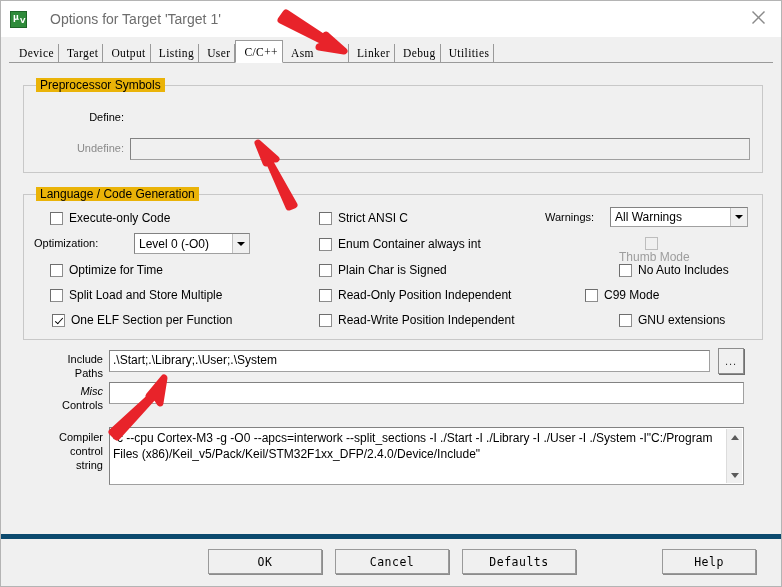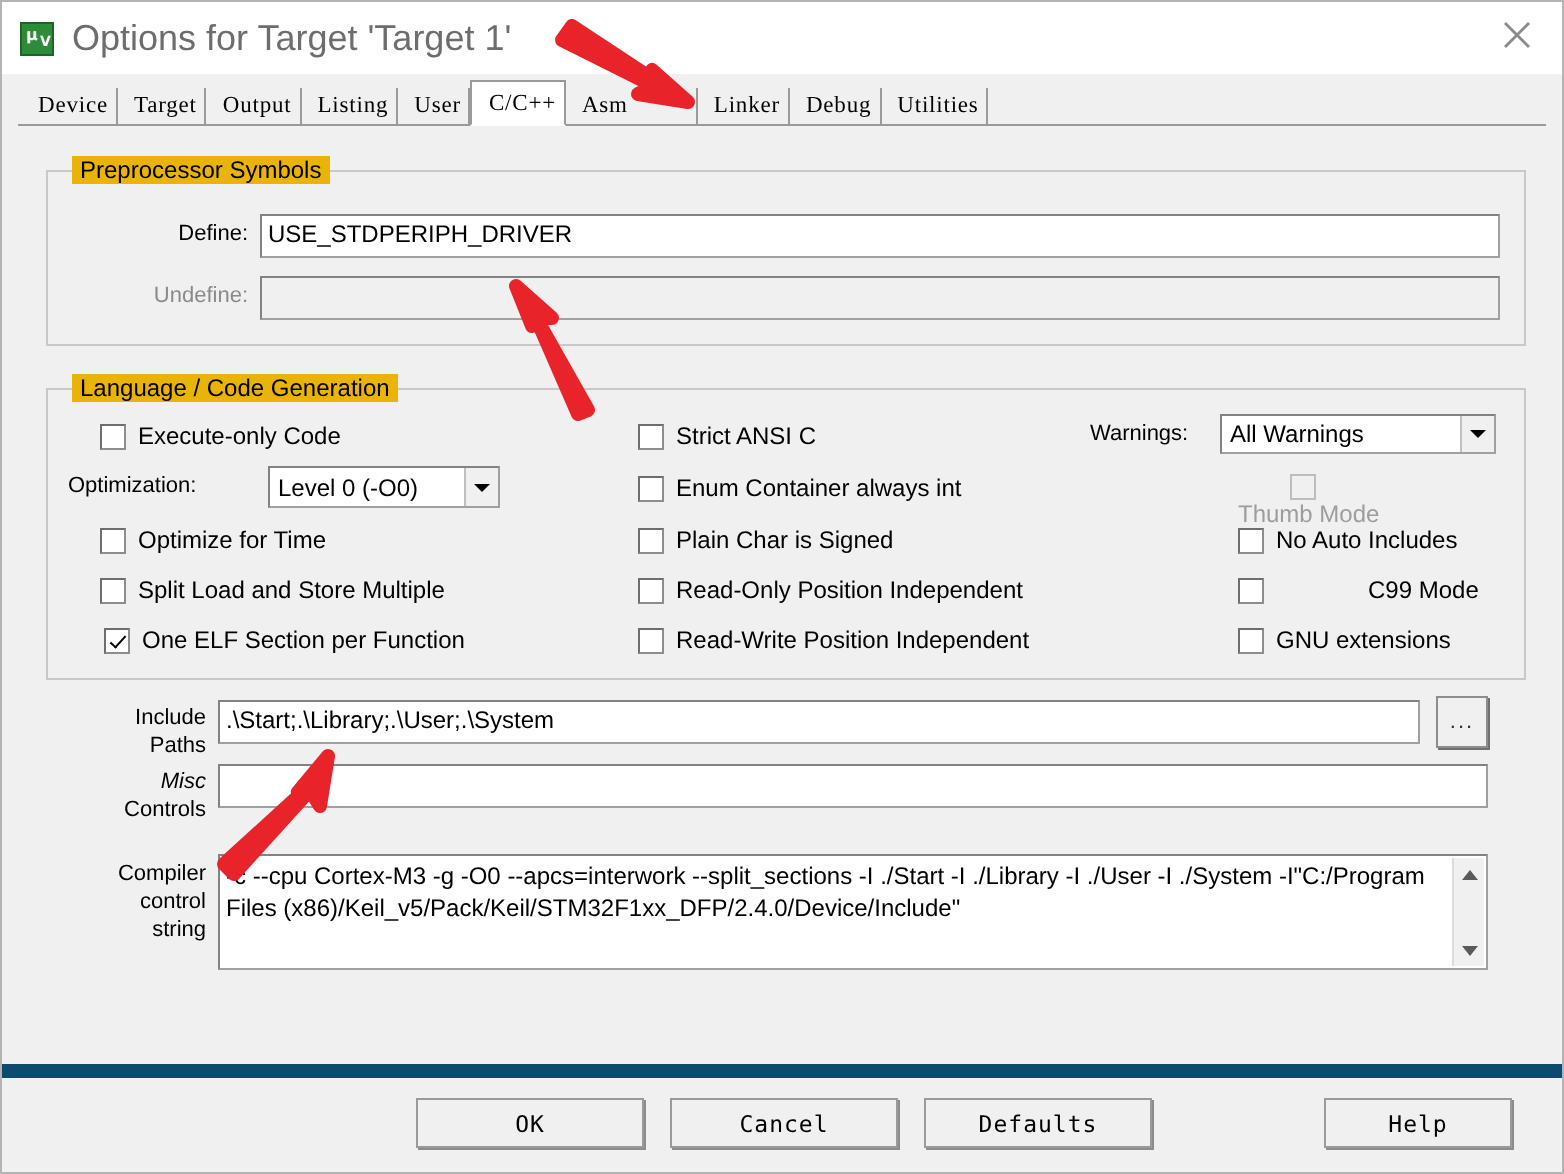--- a/index.html
+++ b/index.html
@@ -57,22 +57,22 @@
   .title-icon .g2 {
     position: absolute;
     left: 9px; top: 6px;
     color: #ffffff;
     font-size: 7px;
     line-height: 7px;
     font-family: "DejaVu Sans", sans-serif;
     font-weight: bold;
   }
   .title-text {
-    margin-left: 9px;
-    font-size: 18px;
+    margin-left: 23px;
+    font-size: 14px;
     color: #6d6d6d;
     font-family: "Liberation Sans", sans-serif;
     white-space: nowrap;
   }
   .close-btn {
     position: absolute;
     right: 0; top: 0;
     width: 46px; height: 32px;
     display: flex;
     align-items: center;
@@ -291,21 +291,21 @@
     width: 0; height: 0;
     border-left: 4px solid transparent;
     border-right: 4px solid transparent;
     border-top: 5px solid #5a5a5a;
   }
 
   
   .btnbar {
     height: 47px;
     flex: 0 0 auto;
-    border-top: 7px solid #0c4a6e;
+    border-top: 5px solid #0c4a6e;
     background: #f0f0f0;
     position: relative;
   }
   .dlgbtn {
     position: absolute;
     top: 10px;
     height: 25px;
     background: #f0f0f0;
     border: 1px solid #9a9a9a;
     box-sizing: border-box;
@@ -360,21 +360,20 @@
     <div class="tab">Debug</div>
     <div class="tab">Utilities</div>
   </div>
 
   <div class="page">
 
     <div class="group" style="left:14px; top:22px; width:740px; height:88px;">
       <div class="legend">Preprocessor Symbols</div>
 
       <div class="lbl" style="left:10px; top:25px; width:90px;">Define:</div>
-      <div class="txtbox" style="left:106px; top:21px; width:620px; height:22px;">USE_STDPERIPH_DRIVER</div>
 
       <div class="lbl dim" style="left:10px; top:56px; width:90px;">Undefine:</div>
       <div class="txtbox disabled" style="left:106px; top:52px; width:620px; height:22px;"></div>
     </div>
 
     <div class="group" style="left:14px; top:131px; width:740px; height:146px;">
       <div class="legend">Language / Code Generation</div>
 
       <div class="cb" style="left:26px; top:16px;">
         <span class="box"></span>
@@ -432,21 +431,21 @@
       </div>
 
       <div class="cb disabled" style="left:595px; top:42px;flex-direction:column;">
         <span class="box"></span>
         <span>Thumb Mode</span>
       </div>
       <div class="cb" style="left:595px; top:68px;">
         <span class="box"></span>
         <span>No Auto Includes</span>
       </div>
-      <div class="cb" style="left:595px; top:93px;gap:46px;">
+      <div class="cb" style="left:561px; top:93px;">
         <span class="box"></span>
         <span>C99 Mode</span>
       </div>
       <div class="cb" style="left:595px; top:118px;">
         <span class="box"></span>
         <span>GNU extensions</span>
       </div>
     </div>
 
     <div class="lbl" style="left:20px; top:290px; width:74px;">Include</div>

